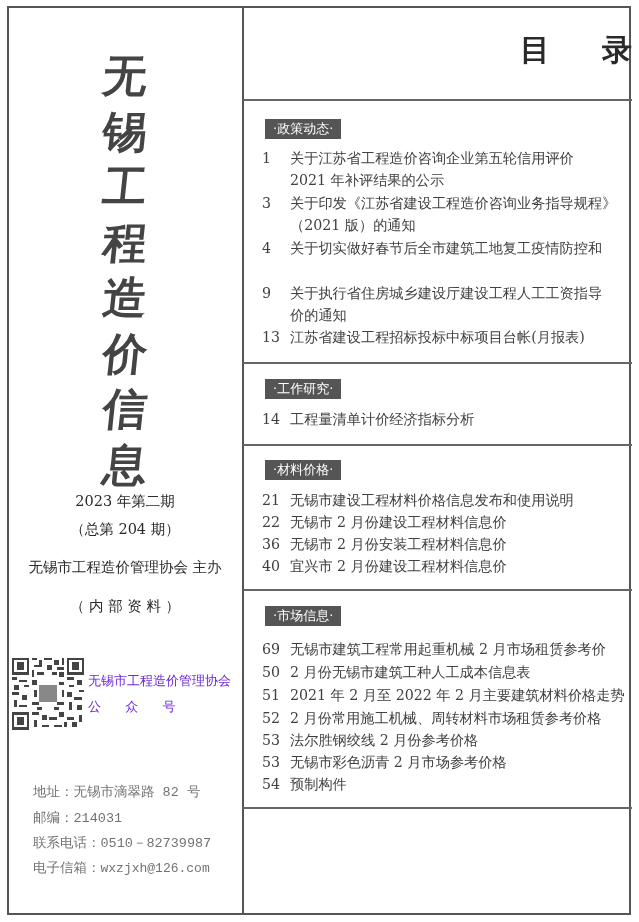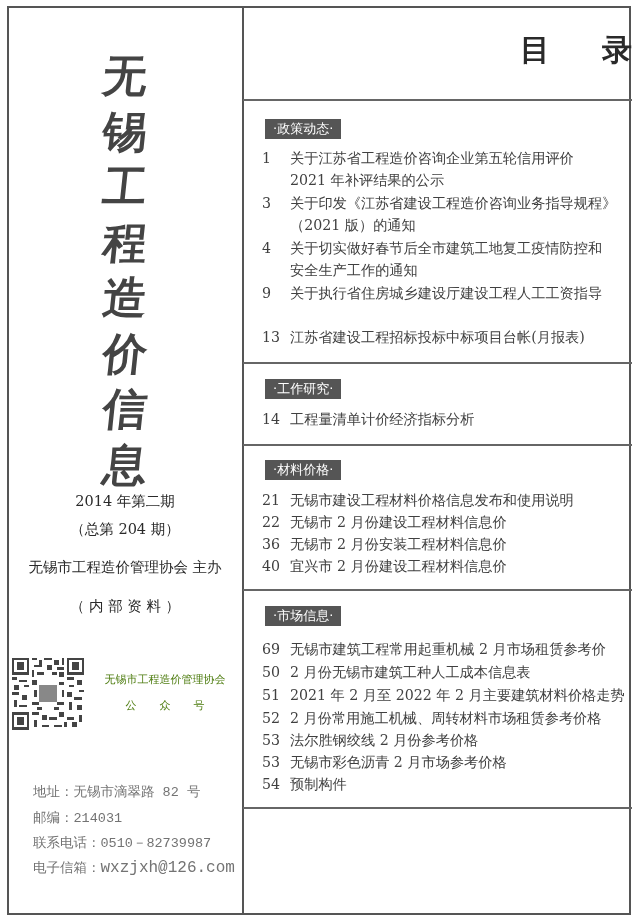--- a/index.html
+++ b/index.html
@@ -11,23 +11,23 @@
   .hdiv { position: absolute; left: 243px; width: 389px; height: 2px; background: #666; }
 
   
   .mast { position: absolute; left: 95px; top: 48px; width: 60px;
           display: flex; flex-direction: column; align-items: center;
           font-family: "DejaVu Serif", serif; font-weight: bold; font-size: 44px;
           color: #444; line-height: 55.5px; }
   .mast span { display: block; transform: skewX(-6deg); }
   .issue { position: absolute; left: 8px; width: 234px; text-align: center; font-size: 14.5px; color: #2a2a2a; }
   .qr { position: absolute; left: 12px; top: 657px; width: 72px; height: 73px; }
-  .qr-caption { position: absolute; left: 88px; width: 154px; text-align: center; font-size: 11px; color: #4d7c0f; }
+  .qr-caption { position: absolute; left: 88px; width: 154px; text-align: left; font-size: 13px; color: #6d28d9; }
   .contact { position: absolute; left: 33px; font-size: 13.5px; color: #737373; white-space: nowrap; font-family: Liberation Mono, monospace; }
-  .contact .small { font-size: 16px; }
+  .contact .small { font-size: 13px; }
 
   
   .toc-title { position: absolute; left: 243px; top: 30px; width: 389px; text-align: right;
                font-size: 30px; font-weight: bold; color: #2a2a2a; letter-spacing: 0; }
   .toc-title .sp { display: inline-block; width: 52px; }
   .tag { position: absolute; left: 265px; height: 20px; padding: 0 8px;
          background: #555; color: #fff; font-family: "DejaVu Sans", sans-serif;
          font-size: 13px; line-height: 20px; white-space: nowrap; }
   .entry { position: absolute; left: 262px; font-size: 14.2px; line-height: 22px;
            color: #404040; white-space: nowrap; }
@@ -49,21 +49,21 @@
   <span>无</span>
   <span>锡</span>
   <span>工</span>
   <span>程</span>
   <span>造</span>
   <span>价</span>
   <span>信</span>
   <span>息</span>
 </div>
 
-<div class="issue" style="top:492px">2014 年第二期</div>
+<div class="issue" style="top:492px">2023 年第二期</div>
 <div class="issue" style="top:520px">（总第 204 期）</div>
 <div class="issue" style="top:558px">无锡市工程造价管理协会 主办</div>
 <div class="issue" style="top:597px">（ 内 部 资 料 ）</div>
 
 <svg class="qr" viewBox="0 0 29 29" shape-rendering="crispEdges">
   <rect width="29" height="29" fill="#fff"></rect>
   <g fill="#444">
     <rect x="0" y="0" width="7" height="7"></rect>
       <rect x="1" y="1" width="5" height="5" fill="#fff"></rect>
       <rect x="2" y="2" width="3" height="3"></rect>
@@ -129,22 +129,22 @@
 <div class="contact" style="top:783px"><span>地址：</span><span>无锡市滴翠路 82 号</span></div>
 <div class="contact" style="top:809px"><span>邮编：</span><span>214031</span></div>
 <div class="contact" style="top:834px"><span>联系电话：</span><span>0510－82739987</span></div>
 <div class="contact" style="top:859px"><span>电子信箱：</span><span class="small">wxzjxh@126.com</span></div>
 
 <div class="toc-title"><span>目</span><span class="sp"></span><span>录</span></div>
 
 <div class="tag" style="top:119px">·政策动态·</div>
 <div class="entry" style="top:147px"><span class="pg">1</span><span>关于江苏省工程造价咨询企业第五轮信用评价</span><span class="cont">2021 年补评结果的公示</span></div>
 <div class="entry" style="top:192px"><span class="pg">3</span><span>关于印发《江苏省建设工程造价咨询业务指导规程》</span><span class="cont">（2021 版）的通知</span></div>
-<div class="entry" style="top:237px"><span class="pg">4</span><span>关于切实做好春节后全市建筑工地复工疫情防控和</span><span class="cont">安全生产工作的通知</span></div>
-<div class="entry" style="top:282px"><span class="pg">9</span><span>关于执行省住房城乡建设厅建设工程人工工资指导</span></div>
+<div class="entry" style="top:237px"><span class="pg">4</span><span>关于切实做好春节后全市建筑工地复工疫情防控和</span></div>
+<div class="entry" style="top:282px"><span class="pg">9</span><span>关于执行省住房城乡建设厅建设工程人工工资指导</span><span class="cont">价的通知</span></div>
 <div class="entry" style="top:326px"><span class="pg">13</span><span>江苏省建设工程招标投标中标项目台帐(月报表)</span></div>
 
 <div class="tag" style="top:379px">·工作研究·</div>
 <div class="entry" style="top:408px"><span class="pg">14</span><span>工程量清单计价经济指标分析</span></div>
 
 <div class="tag" style="top:460px">·材料价格·</div>
 <div class="entry" style="top:489px"><span class="pg">21</span><span>无锡市建设工程材料价格信息发布和使用说明</span></div>
 <div class="entry" style="top:511px"><span class="pg">22</span><span>无锡市 2 月份建设工程材料信息价</span></div>
 <div class="entry" style="top:533px"><span class="pg">36</span><span>无锡市 2 月份安装工程材料信息价</span></div>
 <div class="entry" style="top:555px"><span class="pg">40</span><span>宜兴市 2 月份建设工程材料信息价</span></div>

